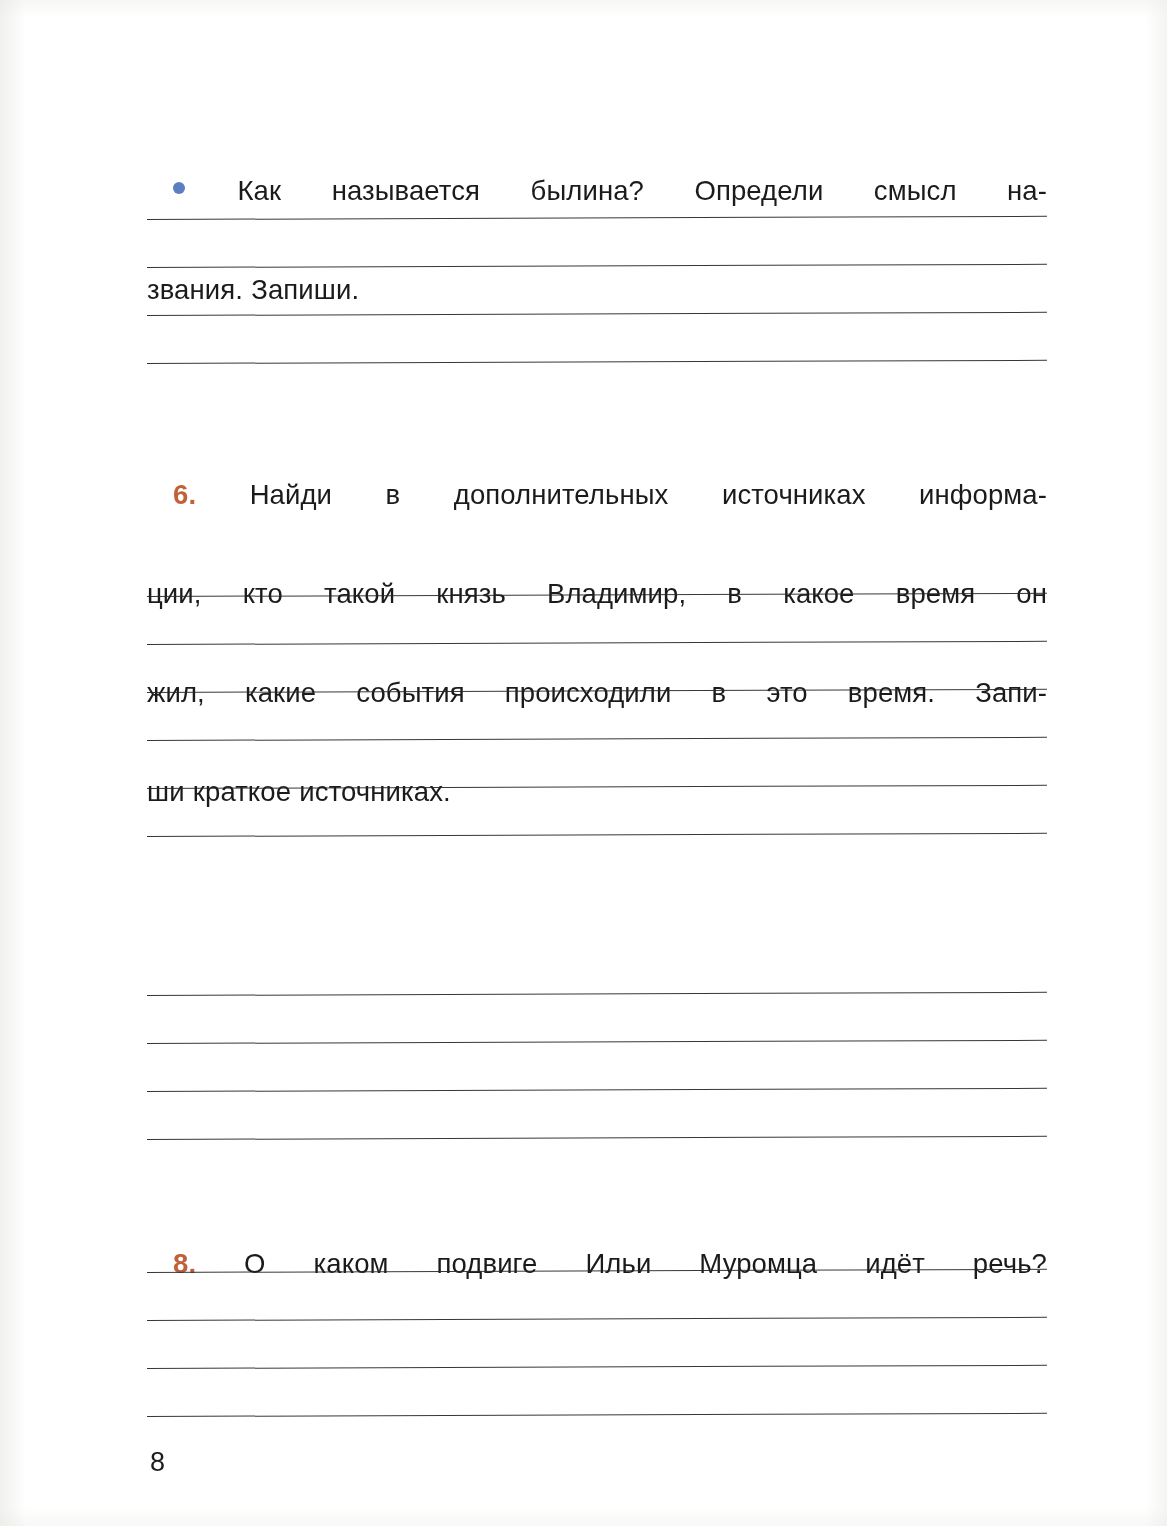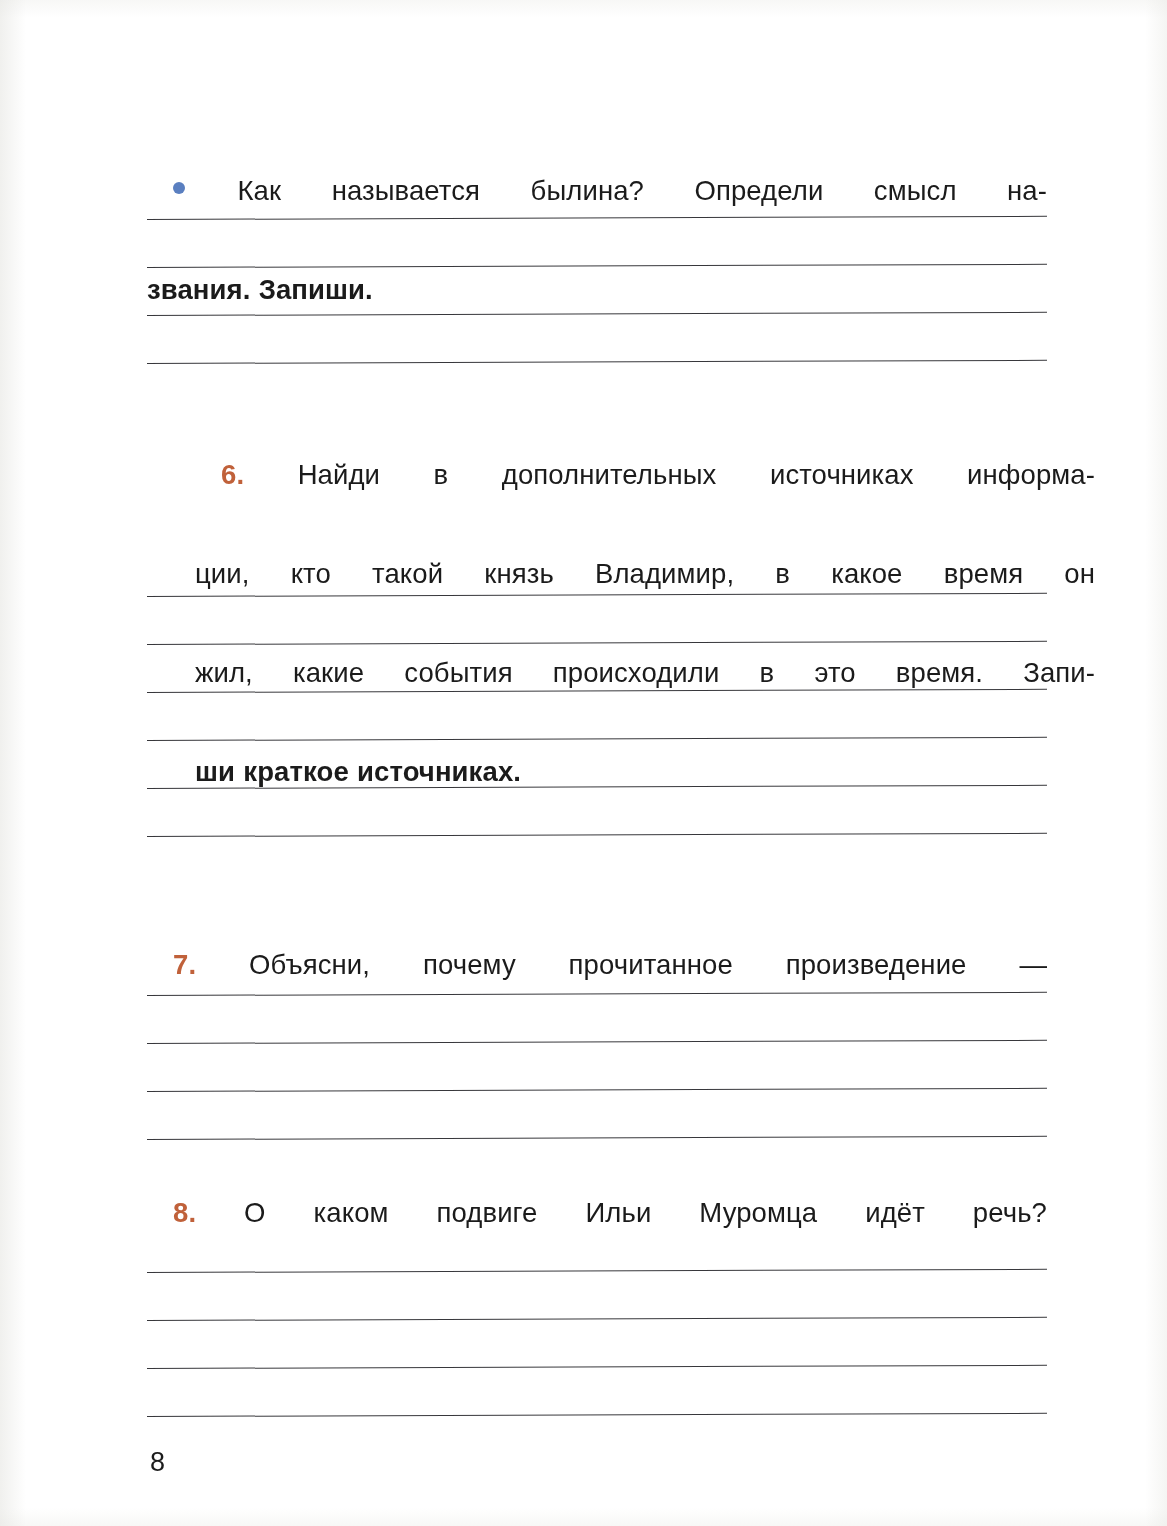--- a/index.html
+++ b/index.html
@@ -56,21 +56,20 @@
     white-space: pre-wrap;
   }
   .para .ln {
     display: block;
     text-align: justify;
     text-align-last: justify;
     white-space: nowrap;
   }
   .para .ln.last {
     text-align-last: left;
-    font-weight: bold;
   }
 
   .num {
     color: #c0613a;
     font-weight: 700;
   }
 
   .bullet-dot {
     display: inline-block;
     width: 12px;
@@ -116,32 +115,31 @@
 
   <div class="scan-tint"></div>
 
   <div class="content">
 
     <div class="para" id="blk-bullet" style="top: 108px;">
       <span class="ln"><span class="indent"></span><span class="bullet-dot"></span> <span>Как  называется  былина?  Определи  смысл  на-</span></span>
       <span class="ln last">звания.  Запиши.</span>
     </div>
 
-    <div class="para" id="blk-6" style="top: 392px; margin-left: 48px;">
+    <div class="para" id="blk-6" style="top: 412px;">
       <span class="ln"><span class="indent"></span><span class="num">6.</span> <span>Найди  в  дополнительных  источниках  информа-</span></span>
       <span class="ln">ции,  кто  такой  князь  Владимир,  в  какое  время  он</span>
       <span class="ln">жил,  какие  события  происходили  в  это  время.  Запи-</span>
       <span class="ln last">ши  краткое  источниках.</span>
     </div>
 
     <div class="para" id="blk-7" style="top: 882px;">
-      <span class="ln"><span class="indent"></span><span class="num">7.</span> <span>Объясни,  почему  прочитанное  произведение  —</span></span>
     </div>
 
-    <div class="para" id="blk-8" style="top: 1130px;">
+    <div class="para" id="blk-8" style="top: 1181px;">
       <span class="ln"><span class="indent"></span><span class="num">8.</span> <span>О  каком  подвиге  Ильи  Муромца  идёт  речь?</span></span>
     </div>
 
     <div id="rules-host">
         <div class="rule" style="top: 219px;"></div>
         <div class="rule" style="top: 267px;"></div>
         <div class="rule" style="top: 315px;"></div>
         <div class="rule" style="top: 363px;"></div>
         <div class="rule" style="top: 596px;"></div>
         <div class="rule" style="top: 644px;"></div>

